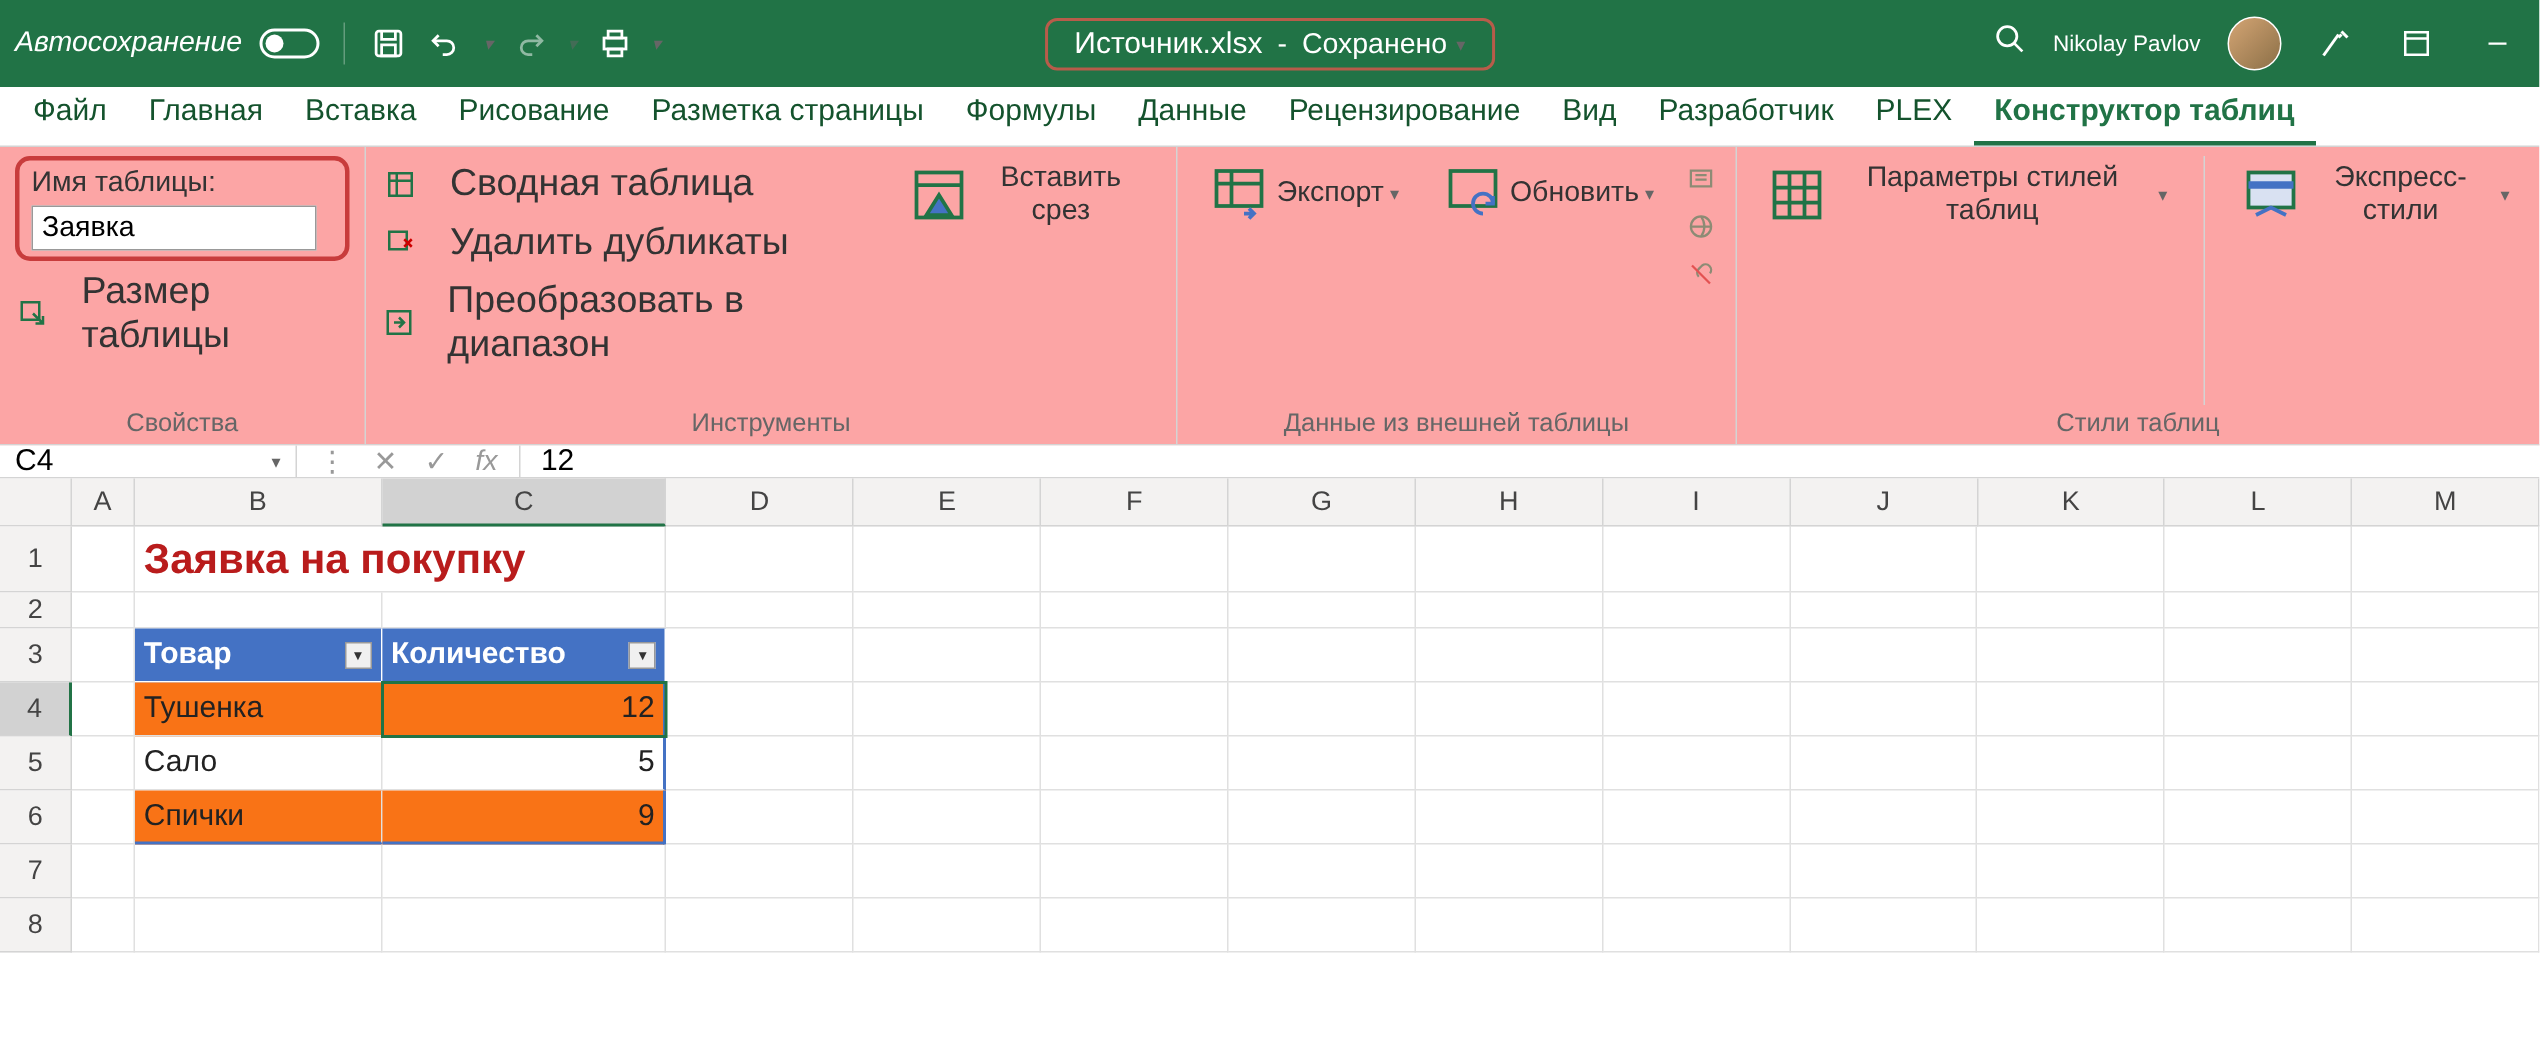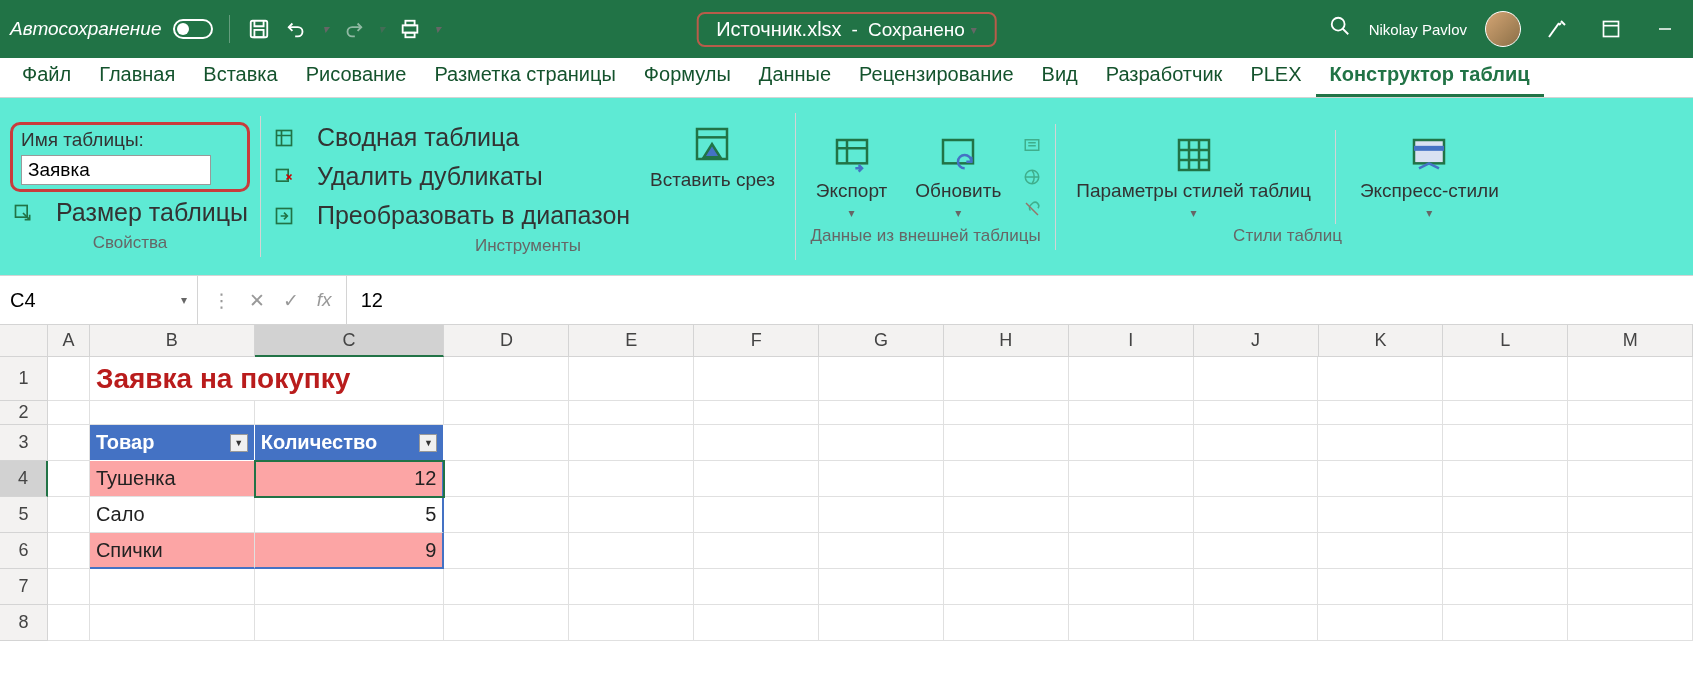--- a/index.html
+++ b/index.html
@@ -22,54 +22,54 @@
 .username { font-size: 15px; }
 .avatar { width: 36px; height: 36px; border-radius: 50%; background: linear-gradient(135deg,#d4a574,#8b6f47); border: 1px solid #fff; }
 .win-btn { width: 36px; height: 36px; display: flex; align-items: center; justify-content: center; cursor: pointer; }
 
 
 .ribbon-tabs { background: #fff; height: 40px; display: flex; align-items: flex-end; padding: 0 8px; border-bottom: 1px solid #d4d4d4; }
 .ribbon-tab { padding: 8px 14px; font-size: 20px; color: #14532d; cursor: pointer; border-bottom: 3px solid transparent; }
 .ribbon-tab.active { color: #217346; font-weight: 600; border-bottom-color: #217346; }
 
 
-.ribbon { background: #5eead4; height: 178px; display: flex; border-bottom: 1px solid #d4d4d4; align-items: center; }
+.ribbon { background: #fca5a5; height: 199px; display: flex; border-bottom: 1px solid #d4d4d4; }
 .ribbon-group { border-right: 1px solid #d4d4d4; padding: 6px 10px 2px 10px; display: flex; flex-direction: column; }
 .ribbon-group-body { flex: 1; display: flex; align-items: flex-start; gap: 8px; }
 .ribbon-group-label { text-align: center; font-size: 17px; color: #666; padding: 2px 0; }
 .highlight-box { border: 3px solid #c83c3c; border-radius: 10px; padding: 4px 8px; }
 .field-label { font-size: 19px; color: #333; margin-bottom: 4px; }
 .field-input { width: 190px; height: 30px; border: 1px solid #999; padding: 2px 6px; font-size: 19px; background: #fff; }
 .small-btn { display: flex; align-items: center; gap: 22px; font-size: 25px; color: #333; padding: 4px 2px; cursor: pointer; }
 .small-btn .ico { width: 22px; height: 22px; display: flex; align-items: center; justify-content: center; color: #217346; }
-.big-btn { display: flex; flex-direction: column; align-items: center; gap: 4px; padding: 4px 10px; cursor: pointer; font-size: 19px; color: #333; text-align: center; }
+.big-btn { display: flex; flex-direction: row; align-items: center; gap: 4px; padding: 4px 10px; cursor: pointer; font-size: 19px; color: #333; text-align: center; }
 .big-btn .big-ico { width: 42px; height: 42px; display: flex; align-items: center; justify-content: center; color: #217346; }
 .vstack { display: flex; flex-direction: column; gap: 2px; }
 .dropdown-arrow { font-size: 12px; color: #666; }
 
 
-.formula-bar { height: 49px; background: #fff; border-bottom: 1px solid #d4d4d4; display: flex; align-items: center; }
+.formula-bar { height: 22px; background: #fff; border-bottom: 1px solid #d4d4d4; display: flex; align-items: center; }
 .name-box { width: 198px; height: 100%; border-right: 1px solid #d4d4d4; display: flex; align-items: center; padding: 0 10px; justify-content: space-between; font-size: 20px; }
 .fb-icons { display: flex; align-items: center; gap: 18px; padding: 0 14px; border-right: 1px solid #d4d4d4; height: 100%; color: #999; }
 .fb-input { flex: 1; padding: 0 14px; font-size: 20px; }
 
 
 .grid { display: flex; flex-direction: column; }
 .col-headers { display: flex; height: 32px; background: #f3f2f1; }
 .corner { width: 48px; border-right: 1px solid #d4d4d4; border-bottom: 1px solid #d4d4d4; }
 .col-header { border-right: 1px solid #d4d4d4; border-bottom: 1px solid #d4d4d4; display: flex; align-items: center; justify-content: center; font-size: 18px; color: #444; }
 .col-header.selected { background: #d2d2d2; border-bottom: 2px solid #217346; }
 .grid-row { display: flex; height: 36px; }
 .row-header { width: 48px; background: #f3f2f1; border-right: 1px solid #d4d4d4; border-bottom: 1px solid #d4d4d4; display: flex; align-items: center; justify-content: center; font-size: 18px; color: #444; }
 .row-header.selected { background: #d2d2d2; border-right: 2px solid #217346; }
 .cell { border-right: 1px solid #e0e0e0; border-bottom: 1px solid #e0e0e0; display: flex; align-items: center; padding: 0 6px; font-size: 20px; color: #222; overflow: hidden; white-space: nowrap; }
 .cell.title { color: #b91c1c; font-weight: 700; font-size: 28px; }
 .cell.th { background: #4472c4; color: #fff; font-weight: 600; border-right: 1px solid #fff; border-bottom: 1px solid #fff; justify-content: space-between; }
 .cell.th .filter { width: 18px; height: 18px; background: #f0f0f0; border: 1px solid #999; display: flex; align-items: center; justify-content: center; font-size: 9px; color: #333; }
-.cell.banded { background: #fca5a5; }
+.cell.banded { background: #f97316; }
 .cell.num { justify-content: flex-end; }
 .cell.active { outline: 2px solid #217346; outline-offset: -1px; z-index: 2; position: relative; }
 .table-edge { border-right: 2px solid #4472c4; }
 .table-bottom { border-bottom: 2px solid #4472c4; }
 
 
 .cA { width: 42px; } .cB { width: 165px; } .cC { width: 190px; }
 .cD,.cE,.cF,.cG,.cH,.cI,.cJ,.cK,.cL,.cM { width: 125px; }
 </style>
 </head>

